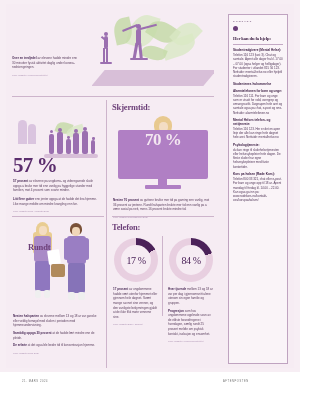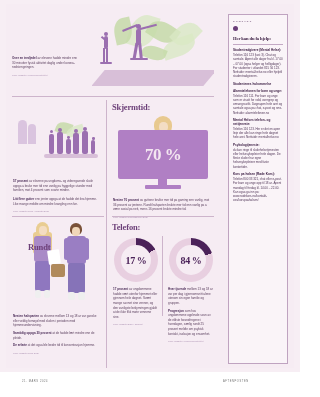--- a/index.html
+++ b/index.html
@@ -71,40 +71,40 @@
   .sil{position:absolute;background:#9b6fb0;}
   .sil2{position:absolute;background:#b994c8;}
   .leaf{position:absolute;background:#c6dba8;border-radius:60% 0 60% 0;opacity:.85;}
   .leaf2{position:absolute;background:#d9e8c4;border-radius:60% 0 60% 0;opacity:.8;}
   .shadow{position:absolute;background:#cdb0cf;opacity:.75;}
 
   
   .monitor-wrap{position:relative;}
   .mon-screen{
     position:absolute;background:#b07fc4;border-radius:2px;
-    display:flex;align-items:center;justify-content:center;
+    display:flex;align-items:flex-start;justify-content:center;
   }
   .mon-neck{position:absolute;background:#b07fc4;}
   .mon-base{position:absolute;background:#b07fc4;border-radius:1px;}
   .mon-pct{
     font-family:"Liberation Serif", serif;
     font-weight:700;color:#f3e6f0;font-size:17px;letter-spacing:-0.5px;
   }
   .head-hair{position:absolute;background:#e8c98f;border-radius:50% 50% 40% 40%;}
   .head-face{position:absolute;background:#f3ddc4;border-radius:45%;}
 
   
   .donut{position:relative;border-radius:50%;}
   .donut-hole{
     position:absolute;border-radius:50%;background:#f6ecf3;
     display:flex;align-items:center;justify-content:center;
   }
   .donut-pct{
     font-family:"Liberation Serif", serif;
-    font-weight:700;color:#4b2259;font-size:10px;letter-spacing:-0.4px;
+    font-weight:400;color:#4b2259;font-size:10px;letter-spacing:-0.4px;
   }
 
   
   .sidebar{
     position:absolute;left:228px;top:14px;width:60px;height:350px;
     border:0.6px solid #bfa3c0;
     background:#faf4f8;
     padding:5px 4px 4px 4px;
     box-sizing:border-box;
     overflow:hidden;
@@ -205,20 +205,21 @@
       <div class="sil" style="left:53px;top:20px;width:2.8px;height:2.8px;border-radius:50%;"></div>
       <div class="sil" style="left:52.2px;top:23px;width:4.4px;height:15px;border-radius:2px;"></div>
       <div class="sil" style="left:60px;top:13px;width:3.8px;height:3.8px;border-radius:50%;"></div>
       <div class="sil" style="left:59px;top:17px;width:6px;height:21px;border-radius:2px;"></div>
       <div class="sil" style="left:69px;top:11px;width:4px;height:4px;border-radius:50%;"></div>
       <div class="sil" style="left:68px;top:15px;width:6.4px;height:23px;border-radius:2px;"></div>
       <div class="sil" style="left:78px;top:21px;width:2.6px;height:2.6px;border-radius:50%;"></div>
       <div class="sil" style="left:77.3px;top:24px;width:4px;height:14px;border-radius:2px;"></div>
     </div>
 
+    <div class="stat-big" style="position:absolute;left:7px;top:152px;">57 %</div>
 
     <div style="position:absolute;left:7px;top:175px;width:88px;">
       <p class="body-txt"><b>57 prosent</b> <span>av elevene på ungdoms- og videregående skole oppga å bruke mer tid enn vanlig på hyggelige stunder med familien, mot 4 prosent som svarte mindre.</span></p>
       <p class="body-txt" style="margin-top:4px;"><b>Litt flere gutter</b> <span>enn jenter oppga at de hadde det bra hjemme. Like mange meldte om mindre krangling enn før.</span></p>
       <p class="src-txt" style="margin-top:4px;">Kilde: Ungdata junior / Ungdata 2020</p>
     </div>
 
     <div style="position:absolute;left:106px;top:99px;width:100px;">
       <div class="sec-title">Skjermtid:</div>
     </div>

